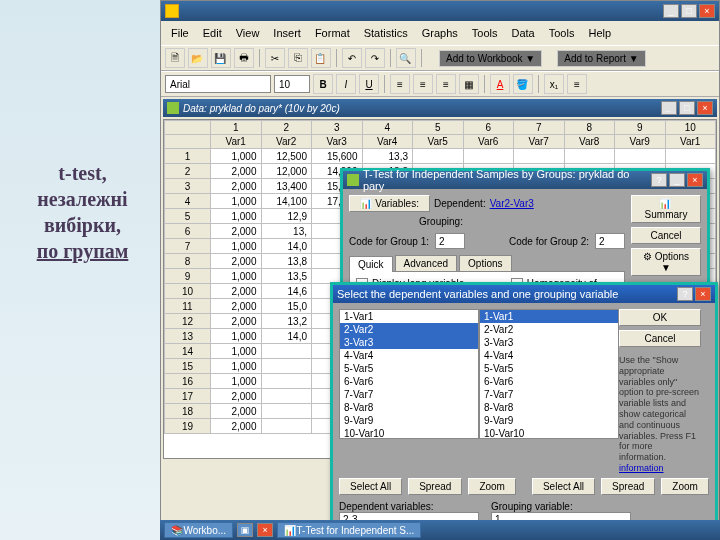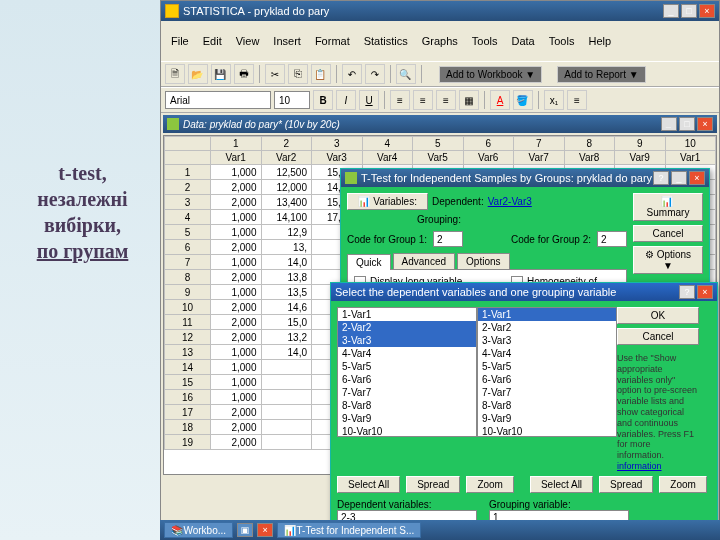--- a/index.html
+++ b/index.html
@@ -9,21 +9,21 @@
   .slide-title { position: absolute; left: 10px; top: 160px; width: 145px; font: bold 20px Georgia, serif; color: #4a3a5a; text-align: center; line-height: 1.3; }
   .slide-title u { }
   
   .app { position: absolute; left: 160px; top: 0; right: 0; bottom: 0; background: #ece9d8; border: 1px solid #888; }
   .titlebar { height: 20px; background: linear-gradient(to bottom, #3a6ea5, #284e7a); color: #fff; display: flex; align-items: center; padding: 0 4px; font-size: 11px; }
   .titlebar .icon { width: 14px; height: 14px; background: #ffcc00; margin-right: 4px; border: 1px solid #d4a017; }
   .winbtns { margin-left: auto; display: flex; gap: 2px; }
   .winbtn { width: 16px; height: 14px; background: #e0e0e0; border: 1px solid #888; font-size: 9px; text-align: center; line-height: 12px; cursor: pointer; }
   .winbtn.close { background: #e84f2e; color: #fff; }
   
-  .menubar { display: flex; background: #ece9d8; padding: 12px 4px; font-size: 11px; gap: 2px; }
+  .menubar { display: flex; background: #ece9d8; padding: 4px 4px; font-size: 11px; gap: 2px; }
   .menuitem { padding: 2px 6px; cursor: pointer; }
   
   .toolbar { display: flex; align-items: center; background: #ece9d8; padding: 2px 4px; border-top: 1px solid #fff; border-bottom: 1px solid #aaa; gap: 3px; flex-wrap: wrap; }
   .tbtn { width: 20px; height: 20px; background: #ece9d8; border: 1px solid #ccc; cursor: pointer; display: flex; align-items: center; justify-content: center; font-size: 10px; }
   .tdrop { padding: 2px 6px; background: #737373; border: 1px solid #ccc; cursor: pointer; font-size: 10px; margin-left: 12px; }
   .sep { width: 1px; height: 18px; background: #aaa; margin: 0 2px; }
   .font-sel { width: 106px; height: 18px; background: #fff; border: 1px solid #888; padding: 0 4px; font-size: 10px; }
   .size-sel { width: 36px; height: 18px; background: #fff; border: 1px solid #888; padding: 0 4px; font-size: 10px; }
   
   .doc-titlebar { position: relative; height: 18px; background: linear-gradient(to bottom, #3a6ea5, #284e7a); color: #fff; display: flex; align-items: center; padding: 0 4px; font-size: 10px; margin: 2px; font-style: italic; }
@@ -31,21 +31,21 @@
   
   .sheet { background: #fff; margin: 0 2px; border: 1px solid #888; overflow: hidden; position: relative; }
   .sheet table { border-collapse: collapse; font-size: 10px; width: 100%; }
   .sheet th, .sheet td { border: 1px solid #c0c0c0; padding: 1px 4px; text-align: right; min-width: 46px; height: 15px; }
   .sheet th { background: #ece9d8; font-weight: normal; text-align: center; }
   .sheet th.rowhead { background: #ece9d8; text-align: center; width: 30px; min-width: 30px; }
   .sheet td.rowhead { background: #ece9d8; text-align: center; }
   .sheet .dblhead th { height: 14px; }
   .sheet .corner { background: #ece9d8; }
   
-  .dialog { position: absolute; background: #22c55e; border: 1px solid #14b8a6; box-shadow: 2px 2px 6px rgba(0,0,0,0.4); }
+  .dialog { position: absolute; background: #a3a3a3; border: 3px solid #14b8a6; box-shadow: 2px 2px 6px rgba(0,0,0,0.4); }
   .dlg-title { height: 18px; background: linear-gradient(to bottom, #3a6ea5, #284e7a); color: #fff; display: flex; align-items: center; padding: 0 4px; font-size: 11px; }
   .dlg-title .icon { width: 12px; height: 12px; background: #8cc63f; margin-right: 4px; }
   .dlg-body { padding: 6px; font-size: 10px; }
   .btn { padding: 2px 10px; background: #ece9d8; border: 1px solid #888; border-top-color: #fff; border-left-color: #fff; cursor: pointer; font-size: 10px; min-width: 60px; text-align: center; }
   .small-input { height: 16px; background: #fff; border: 1px solid #888; padding: 0 3px; font-size: 10px; }
   .link { color: #0000cc; text-decoration: underline; cursor: pointer; }
   .checkbox { width: 12px; height: 12px; border: 1px solid #888; background: #fff; display: inline-block; vertical-align: middle; margin-right: 4px; }
   .tabs { display: flex; border-bottom: 1px solid #888; }
   .tab { padding: 2px 8px; border: 1px solid #888; border-bottom: none; margin-right: 2px; background: #ece9d8; cursor: pointer; font-size: 10px; }
   .tab.active { background: #fff; position: relative; top: 1px; }
@@ -65,21 +65,20 @@
 <div class="slide-title">
   <span>t-test,</span><br>
   <span>незалежні</span><br>
   <span>вибірки,</span><br>
   <u>по групам</u>
 </div>
 
 <div class="app">
   <div class="titlebar">
     <span class="icon"></span>
-    <span>STATISTICA - pryklad do pary</span>
     <span class="winbtns">
       <span class="winbtn">_</span>
       <span class="winbtn">□</span>
       <span class="winbtn close">×</span>
     </span>
   </div>
 
   <div class="menubar" id="menubar">
       <span class="menuitem">File</span>
       <span class="menuitem">Edit</span>

